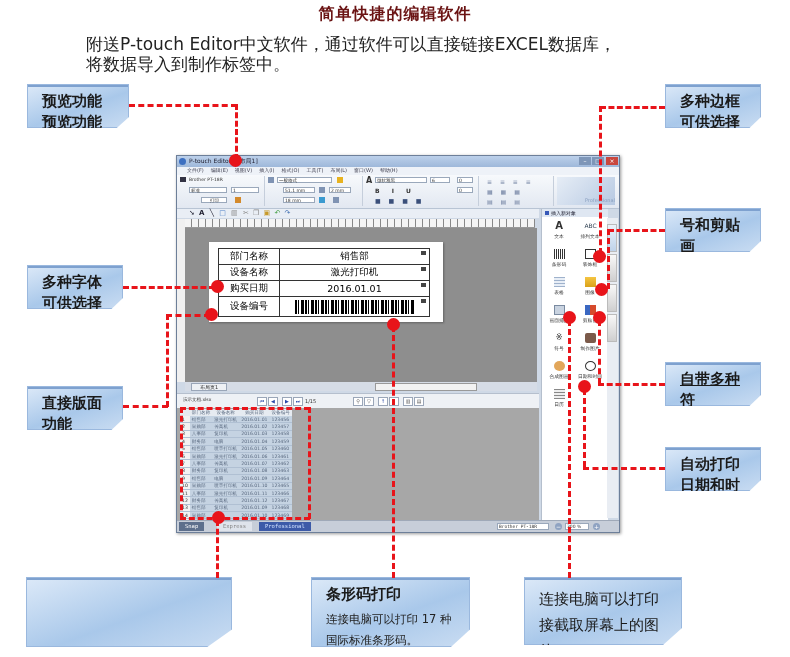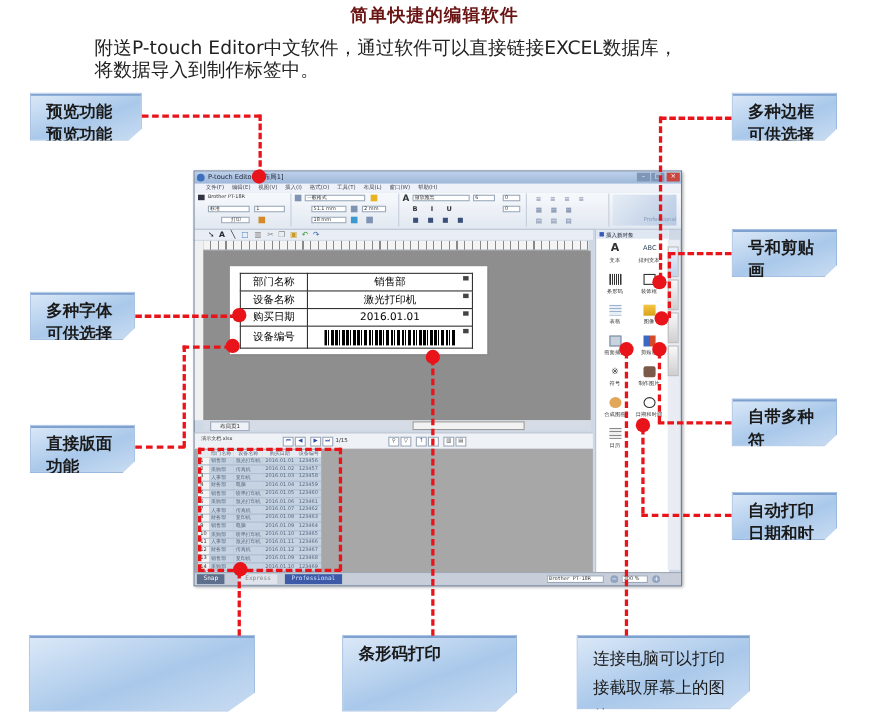--- a/index.html
+++ b/index.html
@@ -81,33 +81,34 @@
 </div>
 
 <div class="callout" style="left:665px;top:84px;width:96px;height:44px;">
   <div>多种边框</div>
   <div>可供选择</div>
 </div>
 <div class="callout" style="left:665px;top:208px;width:96px;height:44px;">
   <div>号和剪贴画</div>
   <div>种格式图片</div>
 </div>
-<div class="callout" style="left:665px;top:362px;width:96px;height:44px;">
+<div class="callout" style="left:665px;top:362px;width:96px;height:44px;text-decoration:underline;">
   <div>自带多种符</div>
   <div>号和剪贴画</div>
 </div>
 <div class="callout" style="left:665px;top:447px;width:96px;height:44px;">
   <div>自动打印</div>
   <div>日期和时间</div>
 </div>
 
 <div class="callout big" style="left:26px;top:577px;width:206px;height:70px;">
 </div>
 <div class="callout big" style="left:311px;top:577px;width:159px;height:70px;">
   <span class="ct">条形码打印</span>
+  <span class="cd">连接电脑可以打印 17 种国际标准条形码。</span>
 </div>
 <div class="callout" style="left:524px;top:577px;width:158px;height:68px;font-weight:normal;line-height:26px;padding-top:8px;">
   <div>连接电脑可以打印</div>
   <div>接截取屏幕上的图片</div>
 </div>
 
 <div class="abs win">
   <div class="abs titlebar">
     <div class="abs tb-ico"></div>
     <span>P-touch Editor - [布局1]</span>

